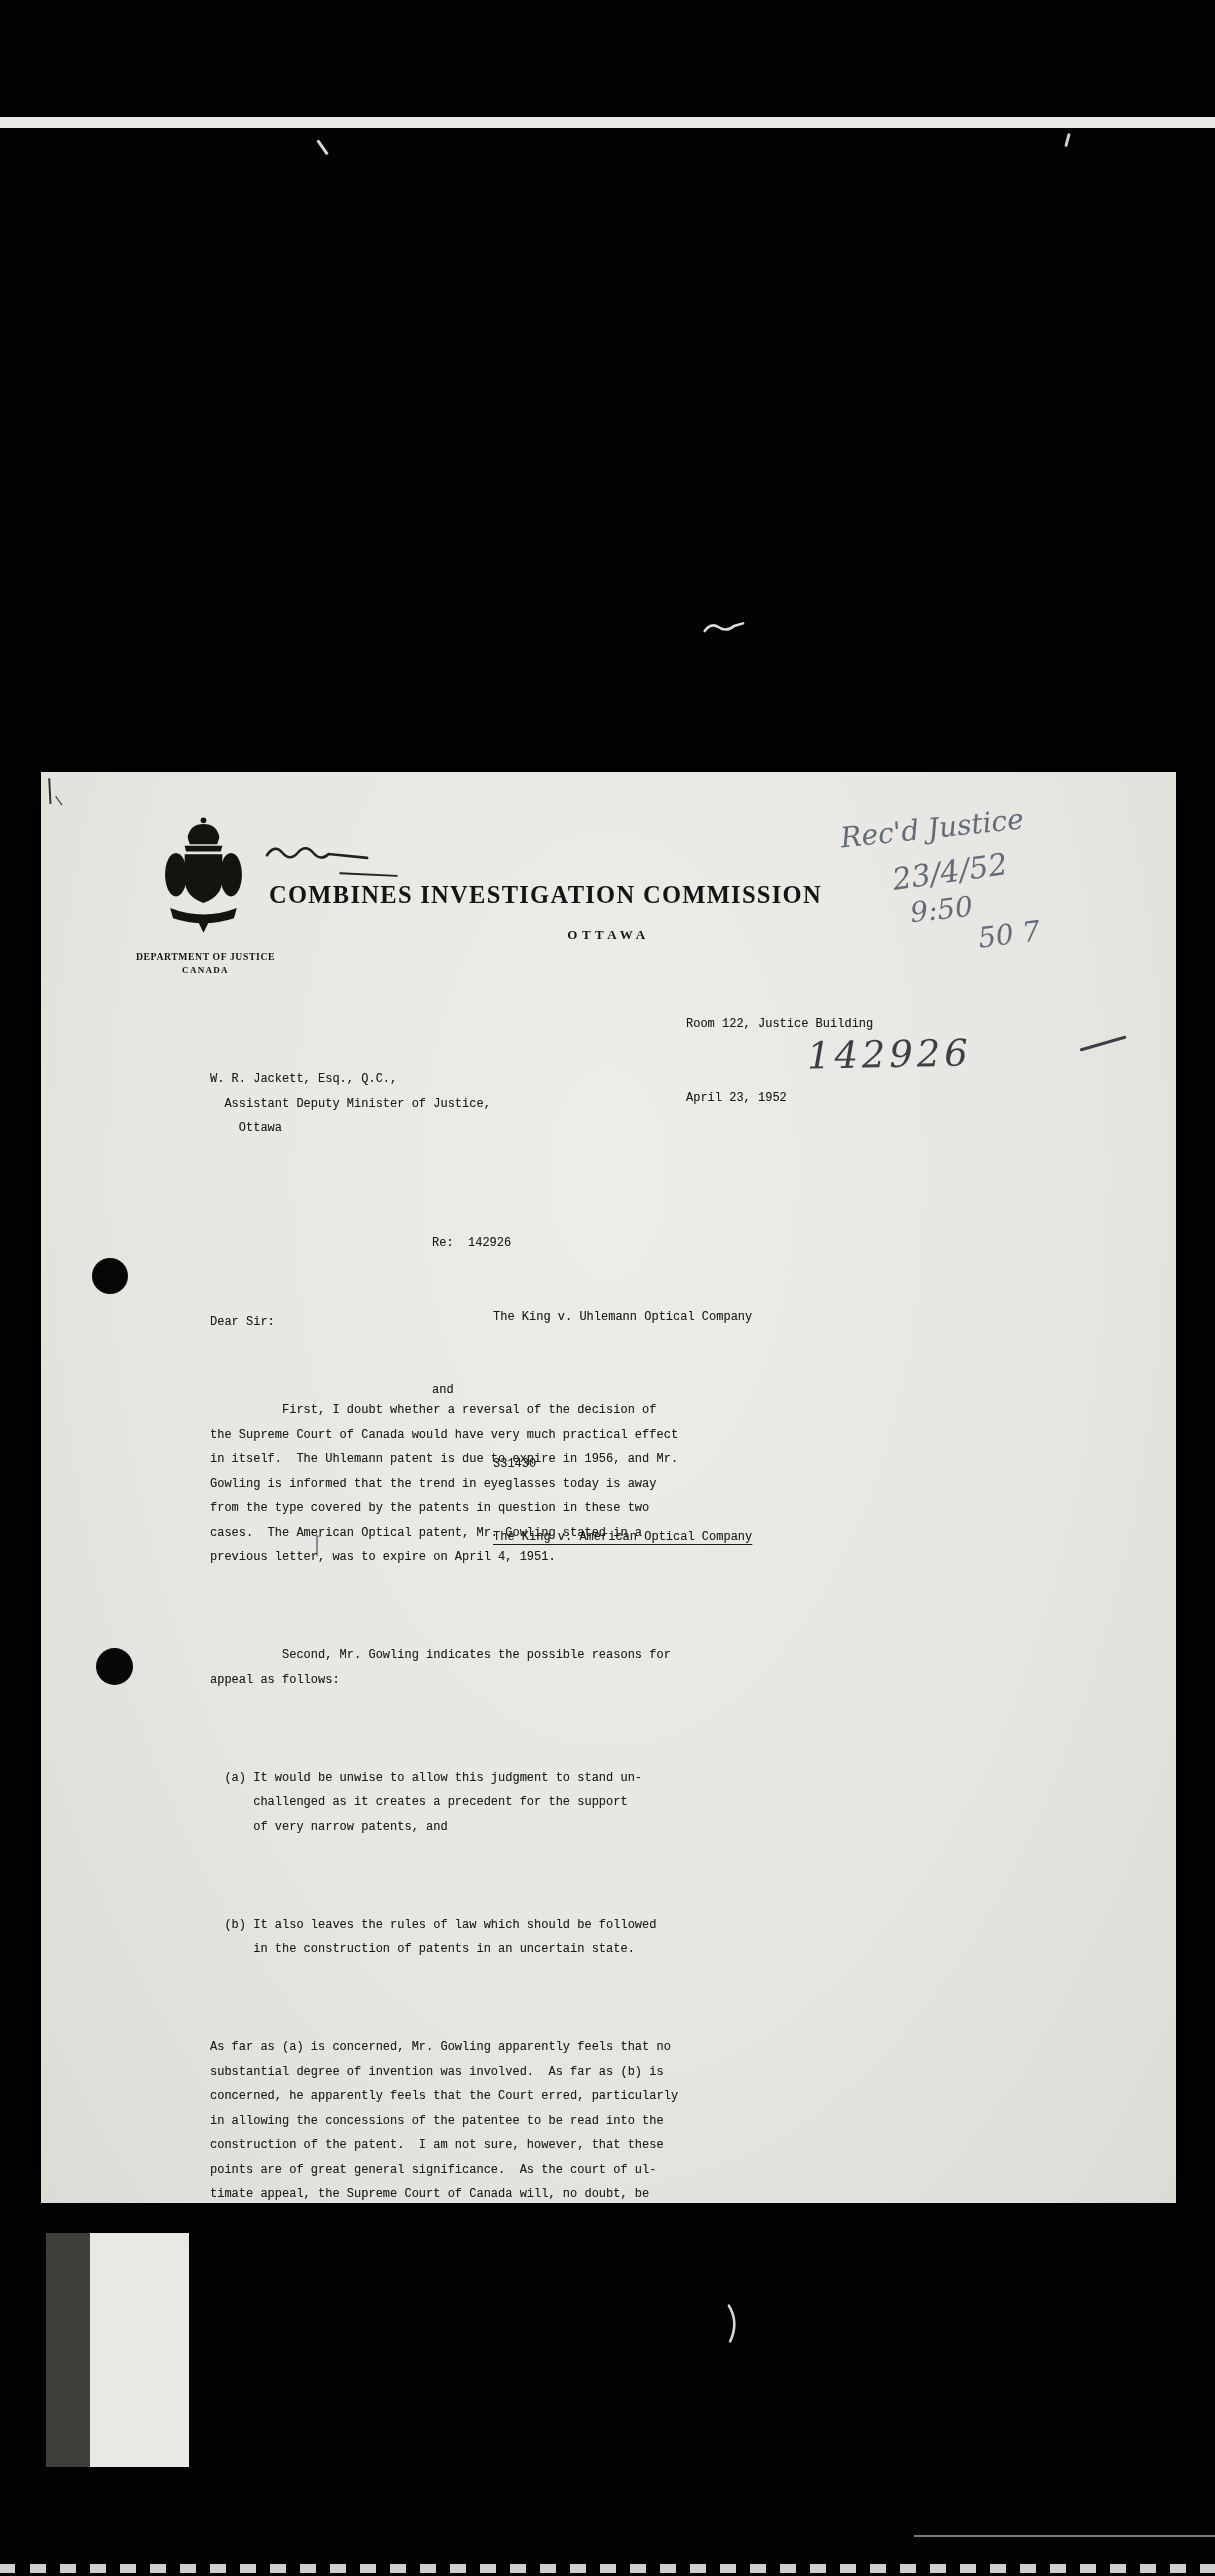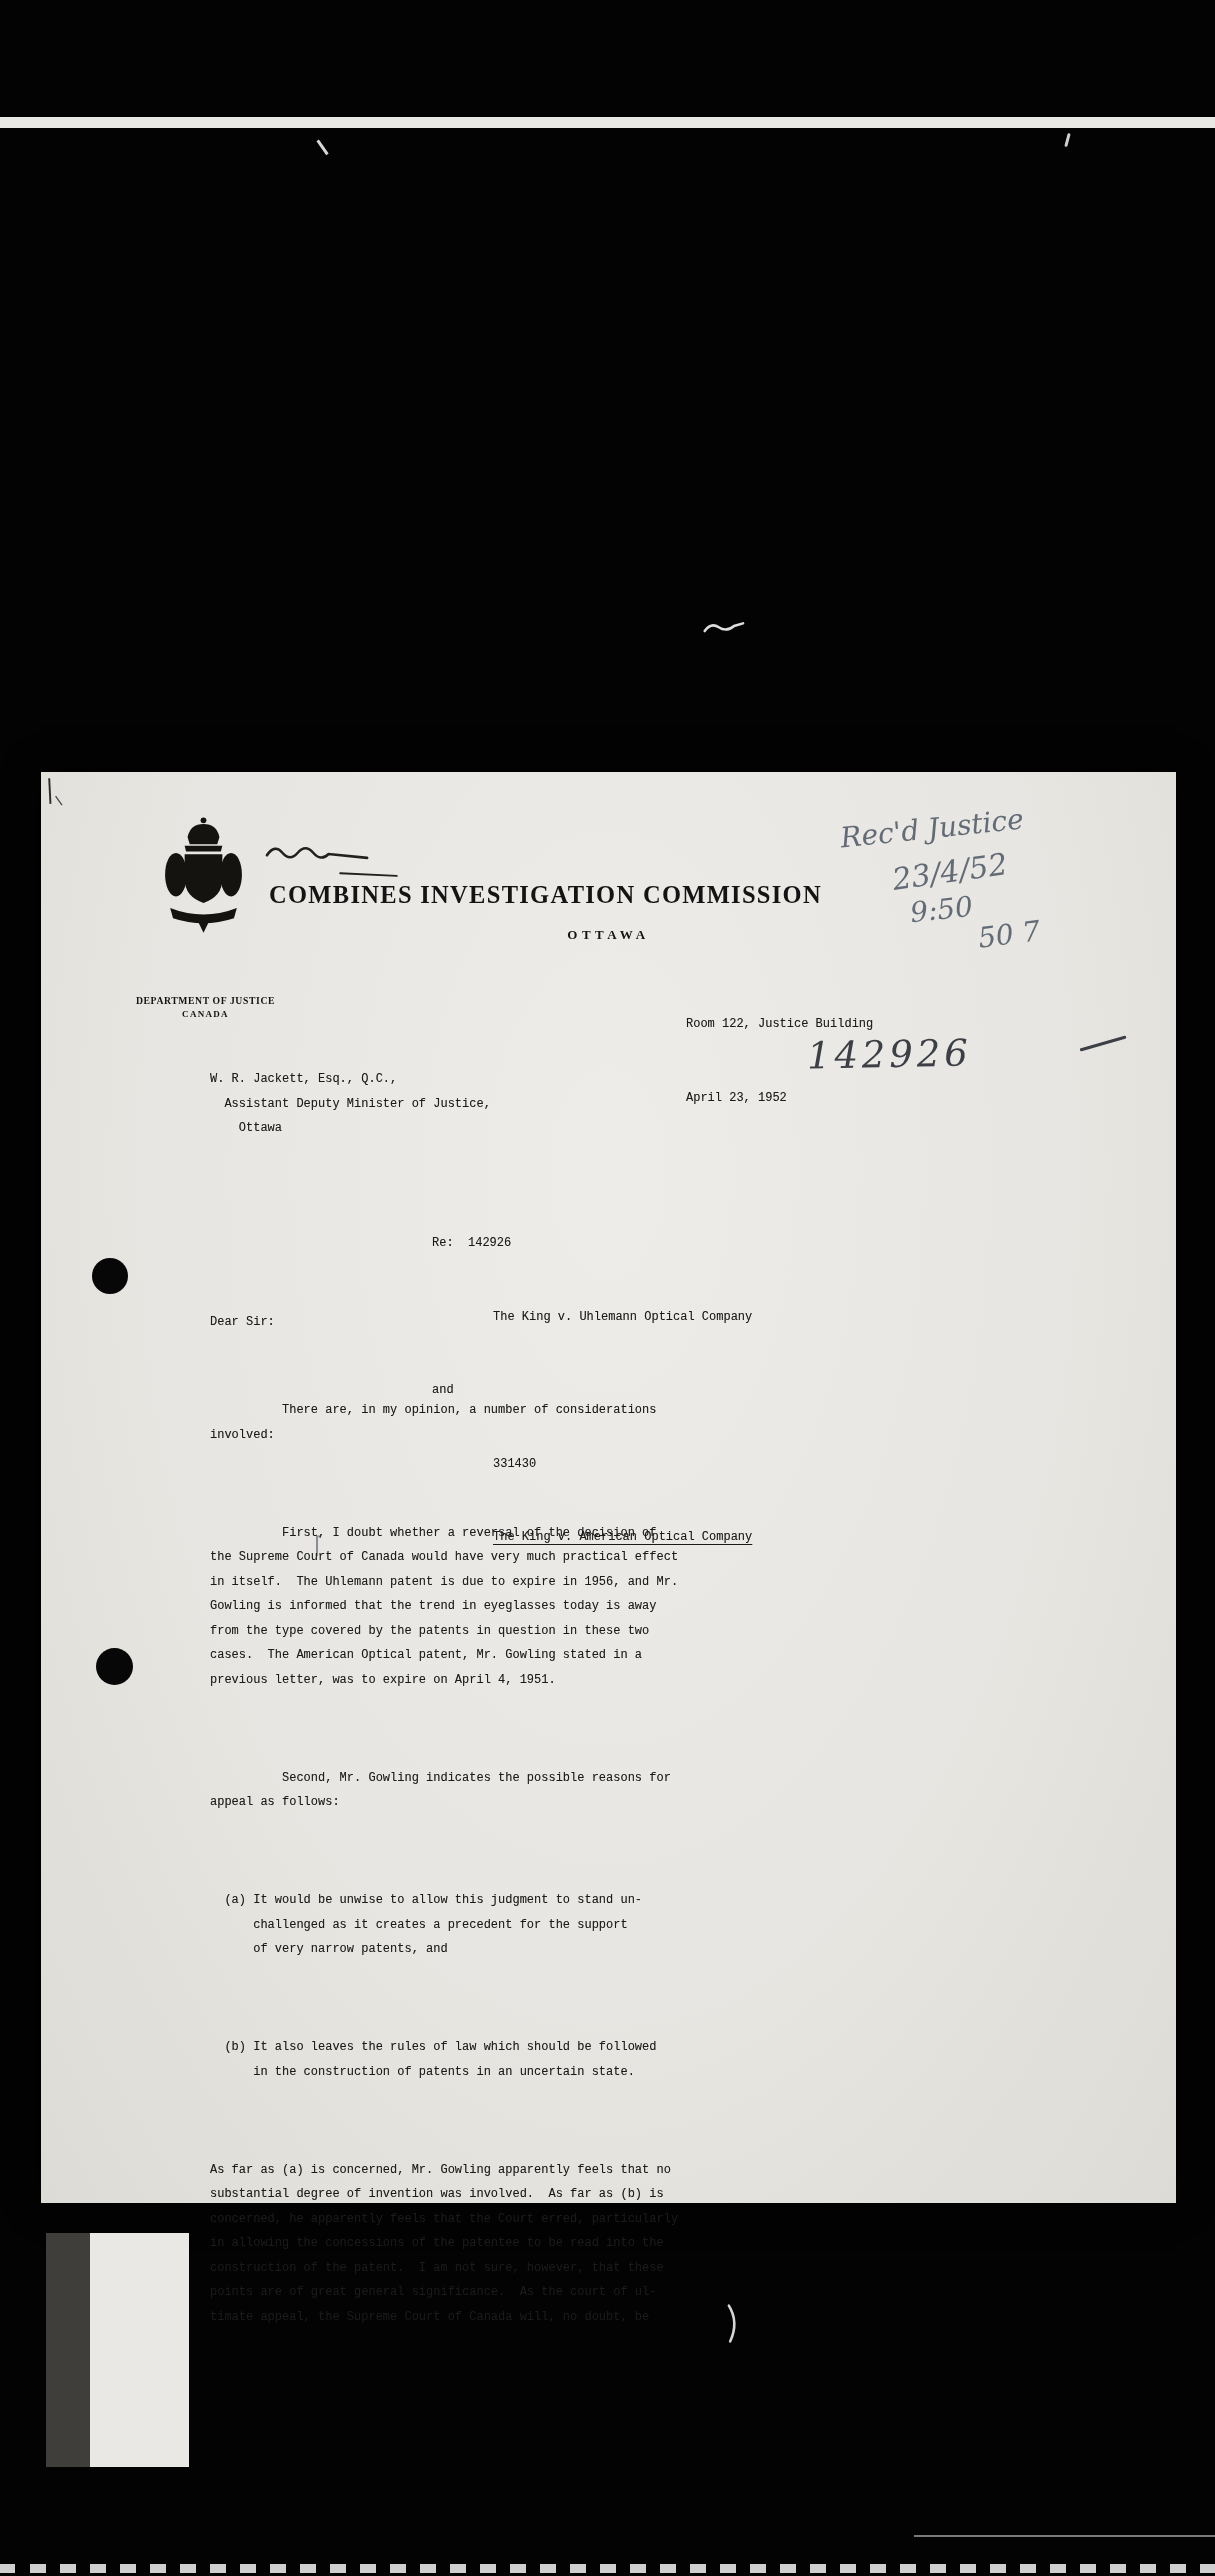--- a/index.html
+++ b/index.html
@@ -30,21 +30,21 @@
     font-size:24.5px; font-weight:bold; letter-spacing:1.3px;
   }
   .subtitle {
     position:absolute; left:0; top:155px; width:1135px; text-align:center;
     font-size:13px; font-weight:600; letter-spacing:4.5px;
   }
   .dept {
     position:absolute; left:58px; top:179px; width:213px; text-align:center;
     font-weight:bold;
   }
-  .dept .l1 { font-size:9.7px; letter-spacing:0.6px;margin-top:44px; }
+  .dept .l1 { font-size:9.7px; letter-spacing:0.6px; }
   .dept .l2 { font-size:9px; letter-spacing:1.3px; margin-top:3px; }
   .hw {
     position:absolute; font-family:"DejaVu Serif","Liberation Serif",serif;
     font-style:italic; color:#636c76; white-space:pre;
   }
   .hw-dark { color:#3c4046; }
   .punch-hole { position:absolute; background:#070707; border-radius:50%; }
   .re-line { white-space:pre; }
   .re-ind { margin-left:61px; }
   .re-and { }
@@ -124,22 +124,20 @@
     </div>
 
     <div class="punch-hole" style="left:51px; top:486px; width:36px; height:36px;"></div>
     <div class="punch-hole" style="left:55px; top:876px; width:37px; height:37px;"></div>
 
     <div class="type" style="left:169px; top:538px;">Dear Sir:</div>
 
     <div style="position:absolute; left:273px; top:760px; font-size:23px; color:#8a8f95; font-family:'DejaVu Sans','Liberation Sans',sans-serif;">⌈</div>
 
     <div class="type" style="left:169px; top:577px;">
-      <div class="para">          There are, in my opinion, a number of considerations
-involved:</div>
       <div class="para">          First, I doubt whether a reversal of the decision of
 the Supreme Court of Canada would have very much practical effect
 in itself.  The Uhlemann patent is due to expire in 1956, and Mr.
 Gowling is informed that the trend in eyeglasses today is away
 from the type covered by the patents in question in these two
 cases.  The American Optical patent, Mr. Gowling stated in a
 previous letter, was to expire on April 4, 1951.</div>
       <div class="para">          Second, Mr. Gowling indicates the possible reasons for
 appeal as follows:</div>
       <div class="para">  (a) It would be unwise to allow this judgment to stand un-

